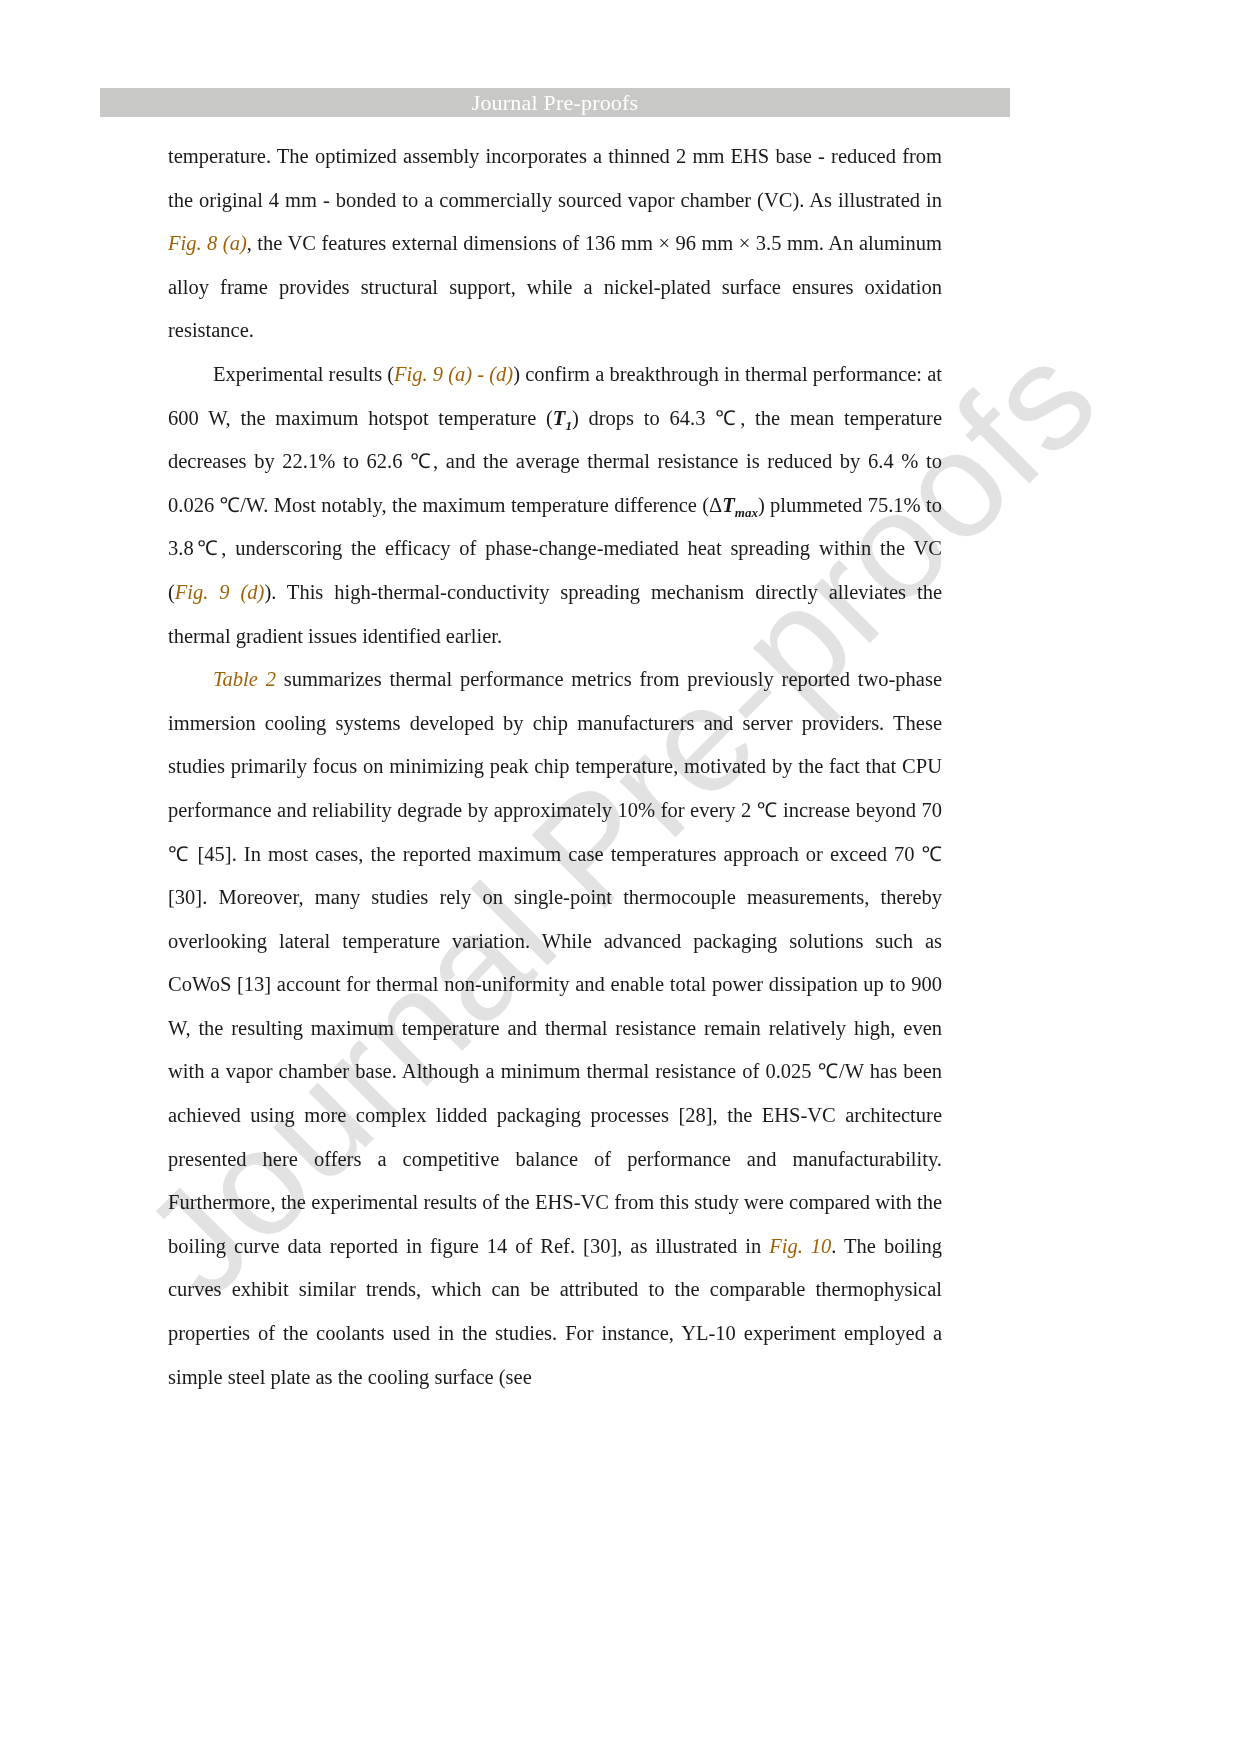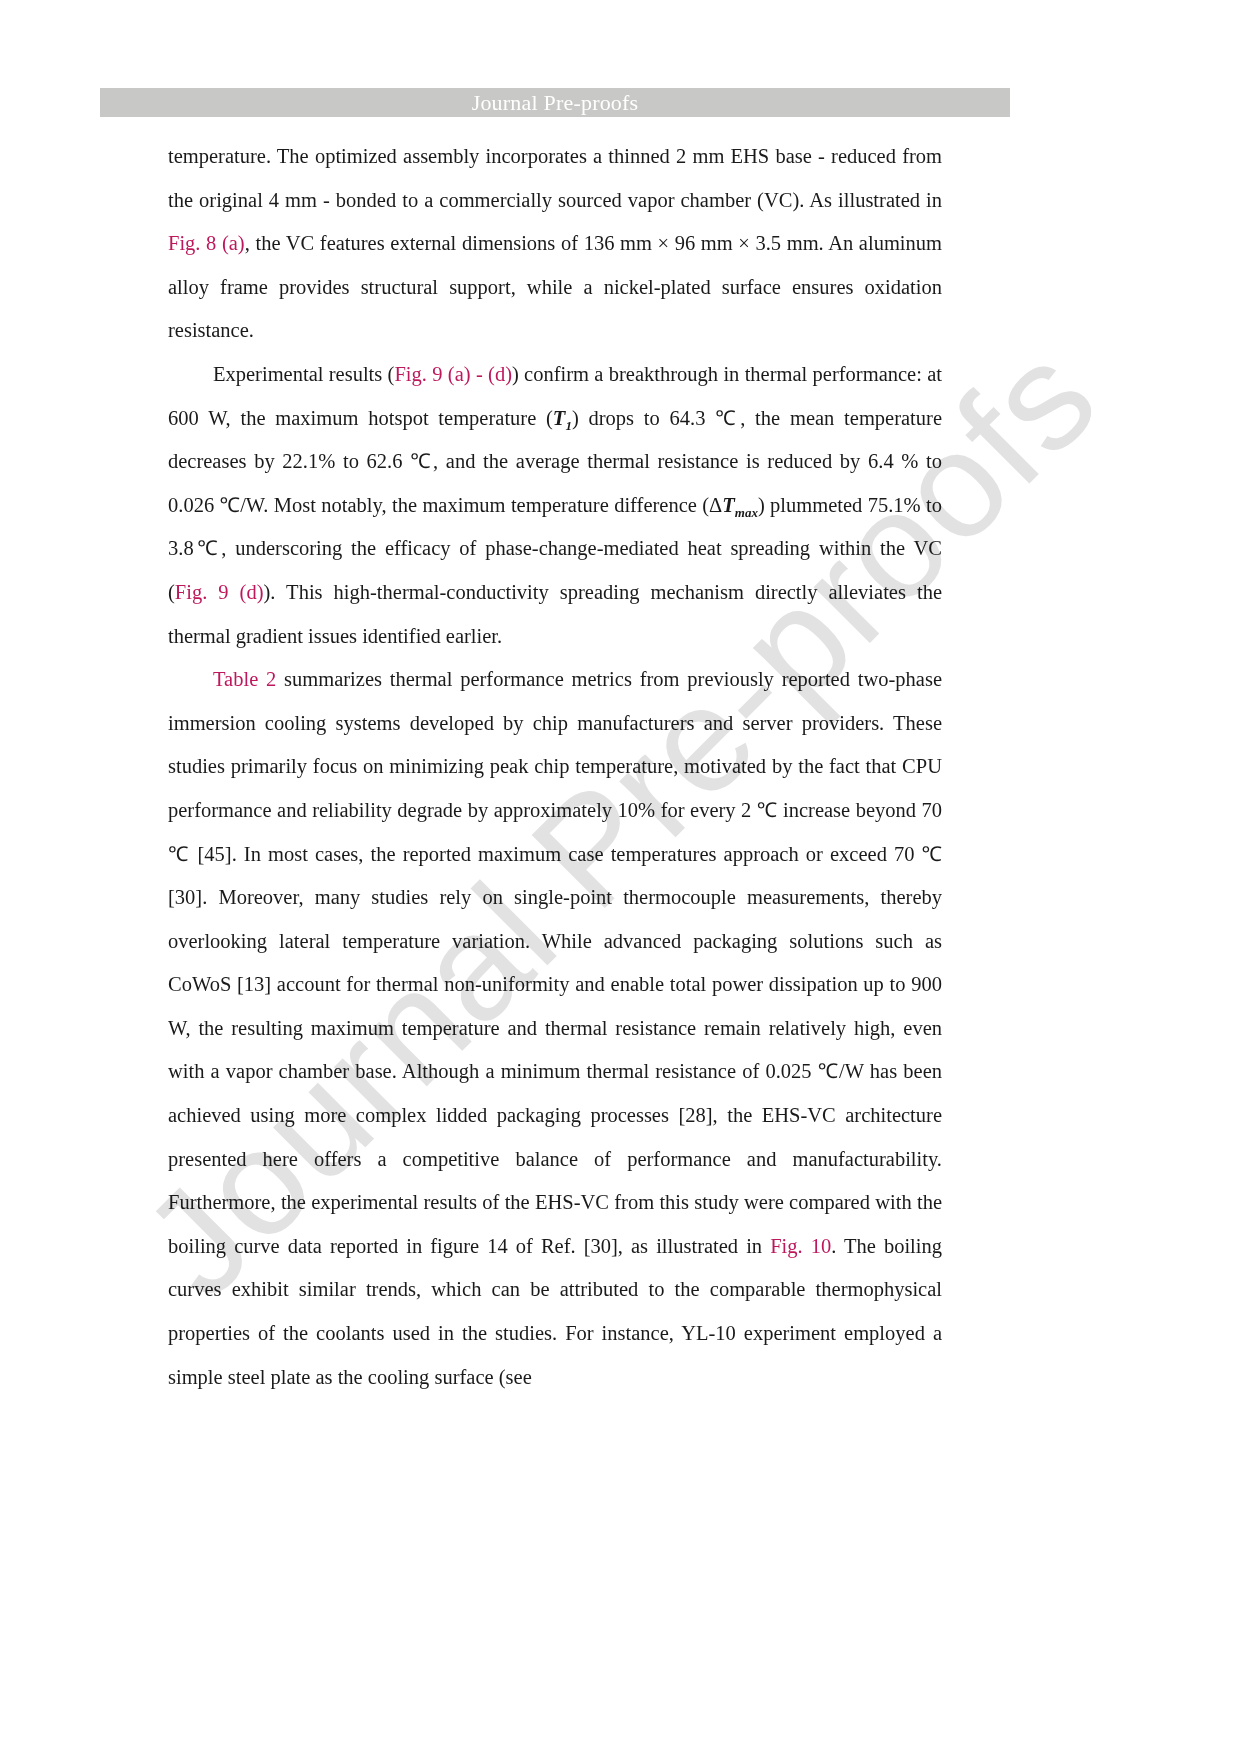--- a/index.html
+++ b/index.html
@@ -20,21 +20,21 @@
     color: #e2e2e2; white-space: nowrap; z-index: 0; pointer-events: none;
     letter-spacing: 2px;
   }
   .body-text {
     position: absolute; left: 168px; top: 135px; width: 774px;
     font-family: "Liberation Serif", serif; font-size: 20.5px; line-height: 43.6px;
     color: #1a1a1a; text-align: justify; z-index: 1;
   }
   .body-text p { margin: 0; }
   .indent { text-indent: 45px; }
-  .link { color: #be185d; }
+  .link { color: #a16207; font-style: italic; }
   .math { font-style: italic; font-weight: bold; }
   sub { font-size: 13px; line-height: 0; }
 </style>
 </head>
 <body>
 
 <div class="header-bar">
   <span class="header-title">Journal Pre-proofs</span>
 </div>
 

